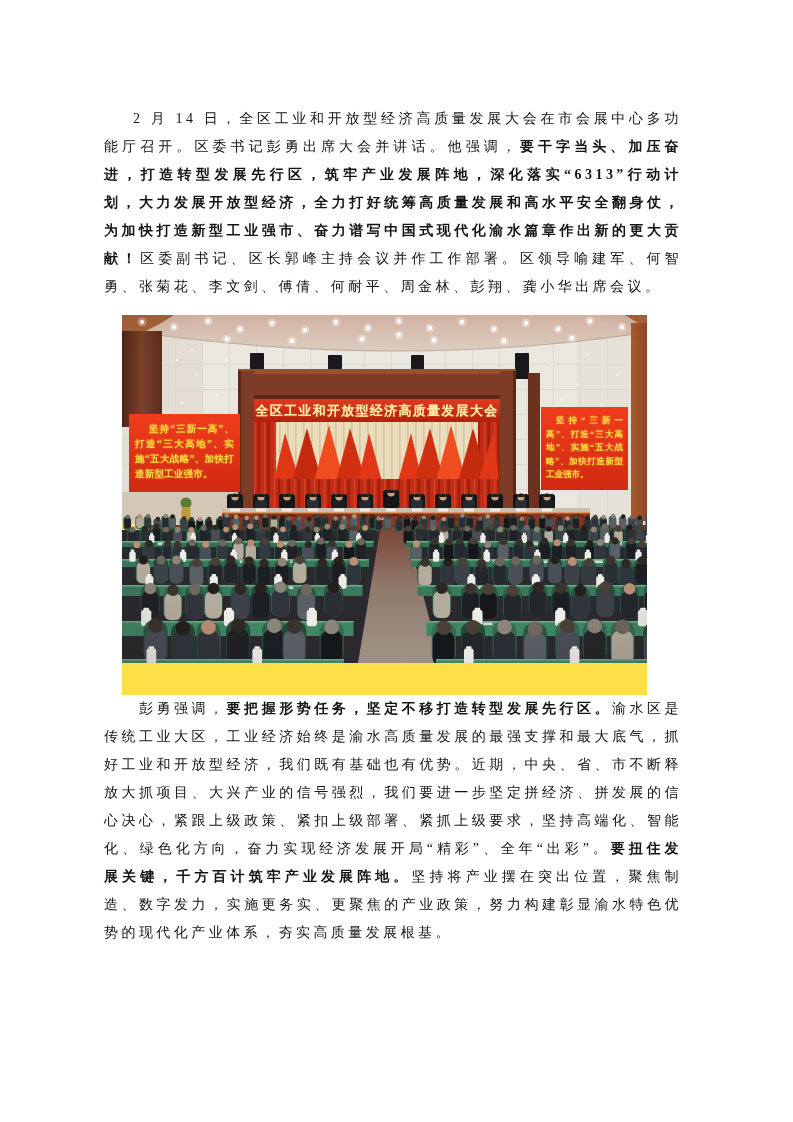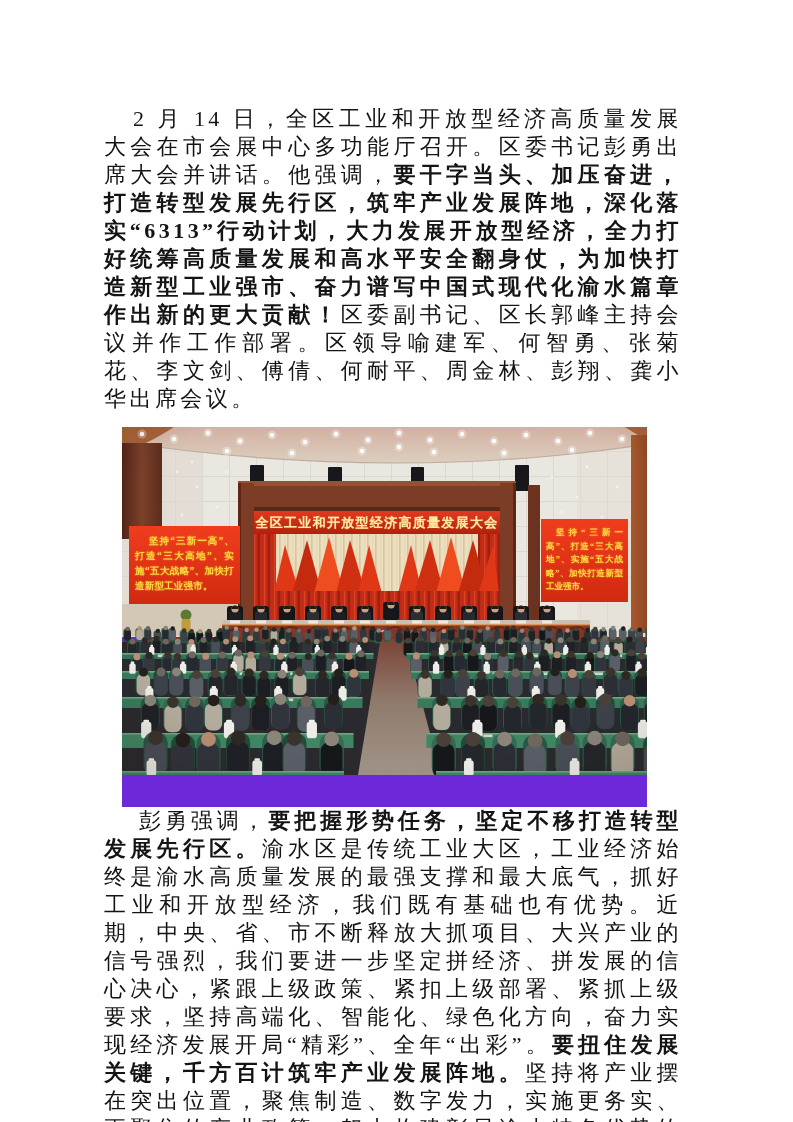--- a/index.html
+++ b/index.html
@@ -2,29 +2,29 @@
 <html><head>
 <meta charset="utf-8">
 <style>
   html,body{margin:0;padding:0;background:#ffffff;}
   .page{
     position:relative;width:793px;height:1122px;background:#ffffff;overflow:hidden;
     font-family:"Liberation Serif","DejaVu Serif",serif;color:#141414;
   }
   .content{padding:105px 111px 0 104px;}
   p.para{
-    margin:0;font-size:22px;line-height:28px;letter-spacing:3.45px;
+    margin:0;font-size:14px;line-height:28px;letter-spacing:3.45px;
     text-align:justify;text-justify:inter-character;word-break:break-all;
   }
   p.para .seg-bold{font-weight:700;}
   .para-lead{text-indent:29px;}
   .para-body{text-indent:35px;margin-top:47px;}
   figure.photo{
     position:relative;margin:14px 0 0 18px;padding:16px;width:493px;height:348px;
-    overflow:hidden;background:#6d28d9;
+    overflow:hidden;background:#fde047;
   }
   figure.photo svg{position:absolute;left:0;top:0;}
   .banner{
     position:absolute;left:132px;top:84px;width:246px;height:23px;line-height:23px;
     background:linear-gradient(180deg,#e03a20,#b2200e);
     color:#ffeaa0;font-size:13px;font-weight:700;letter-spacing:1.3px;
     text-align:center;white-space:nowrap;overflow:hidden;
     font-family:"Liberation Sans","DejaVu Sans",sans-serif;
     text-shadow:0 0 1px rgba(255,240,160,.55);
   }

